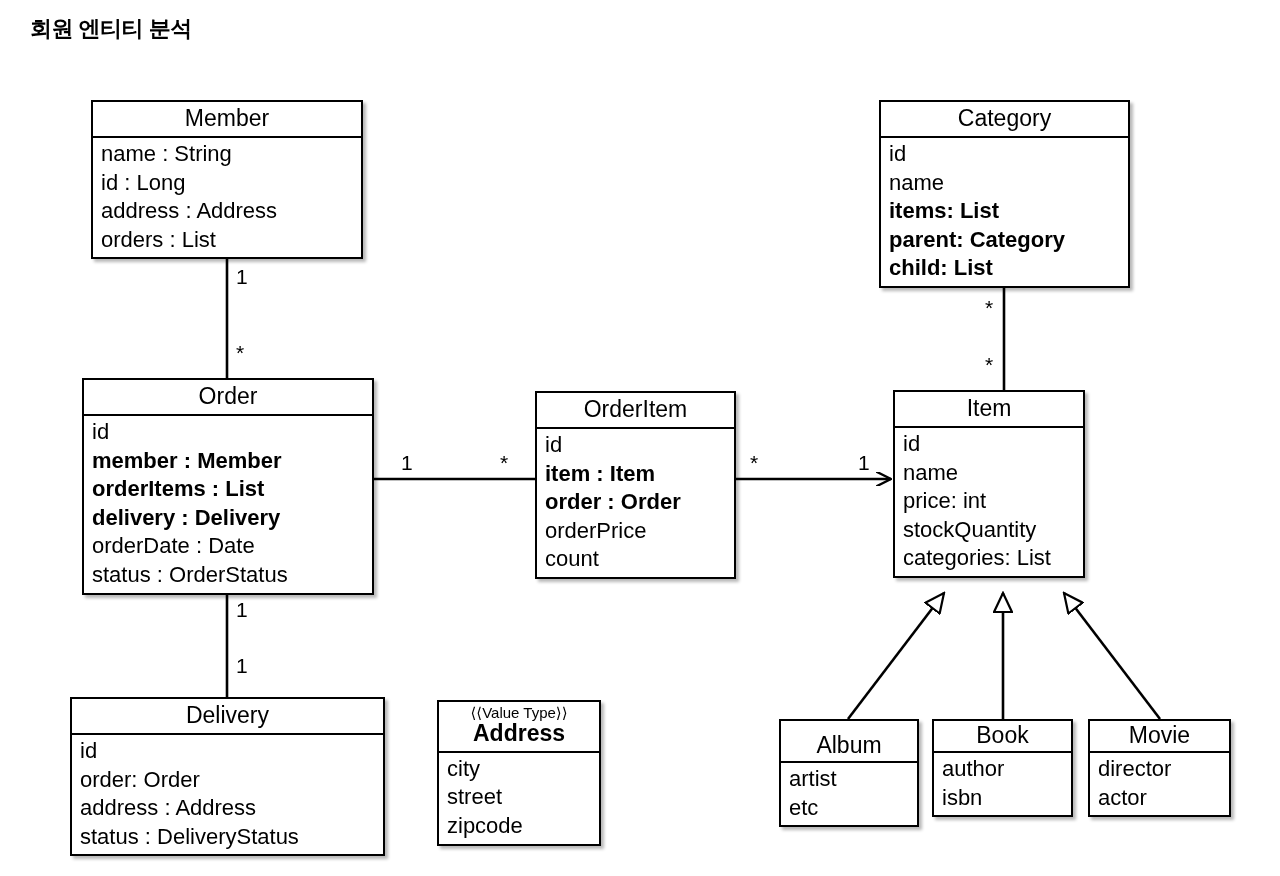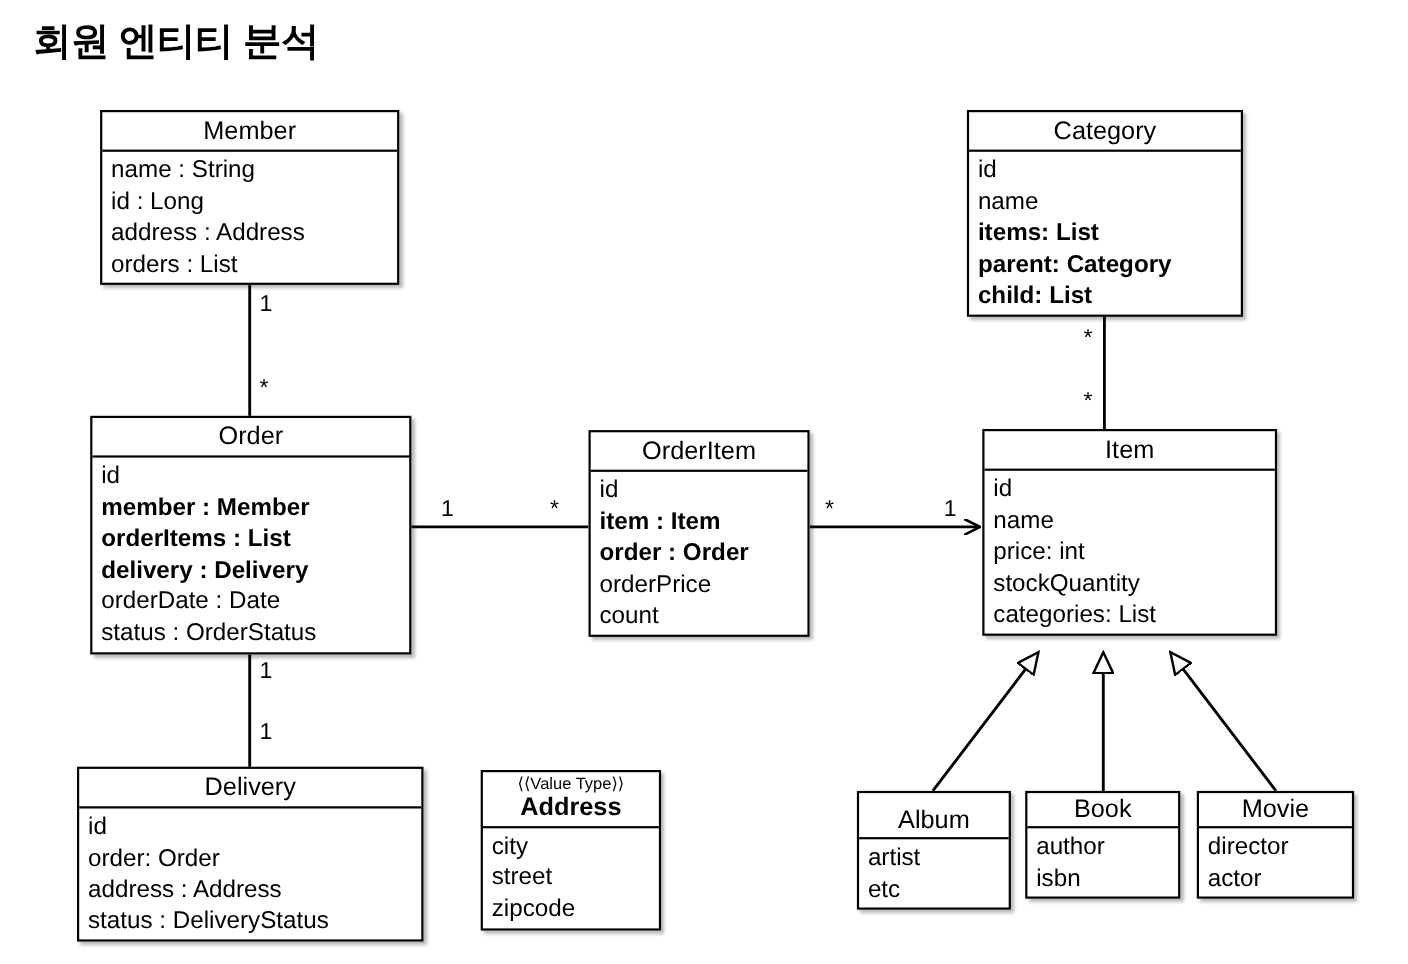--- a/index.html
+++ b/index.html
@@ -24,21 +24,21 @@
     top: 0;
     width: 1280px;
     height: 876px;
     pointer-events: none;
   }
 
   .page-title {
     position: absolute;
     left: 30px;
     top: 14px;
-    font-size: 35px;
+    font-size: 22px;
     font-weight: bold;
     letter-spacing: -0.5px;
     white-space: nowrap;
   }
 
   .uml-box {
     position: absolute;
     box-sizing: border-box;
     background: #ffffff;
     border: 2px solid #000000;
@@ -193,21 +193,21 @@
     </div>
     <div class="uml-attrs">
       <div class="attr">id</div>
       <div class="attr">name</div>
       <div class="attr b">items: List</div>
       <div class="attr b">parent: Category</div>
       <div class="attr b">child: List</div>
     </div>
   </div>
 
-  <div class="uml-box" style="left:893px; top:390px; width:268px;">
+  <div class="uml-box" style="left:893px; top:390px; width:192px;">
     <div class="uml-title">
       <span class="tname">Item</span>
     </div>
     <div class="uml-attrs">
       <div class="attr">id</div>
       <div class="attr">name</div>
       <div class="attr">price: int</div>
       <div class="attr">stockQuantity</div>
       <div class="attr">categories: List</div>
     </div>

